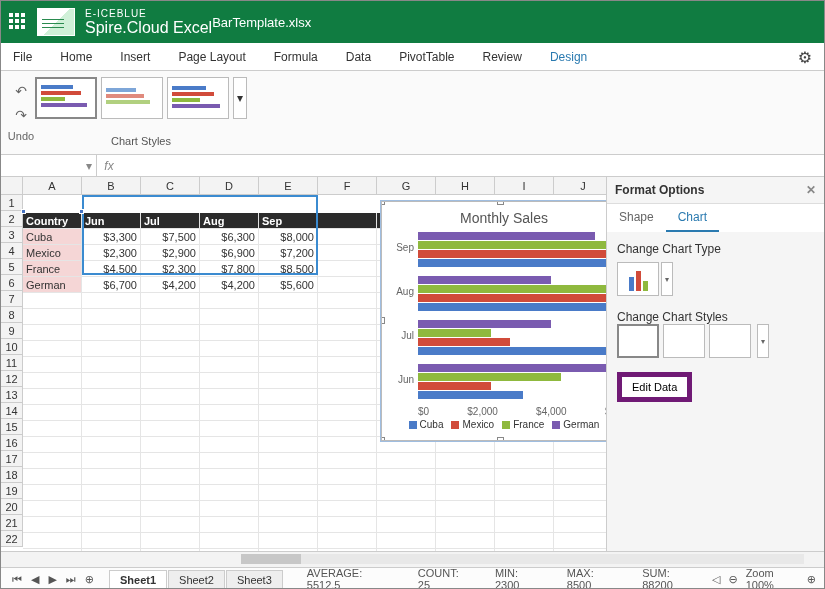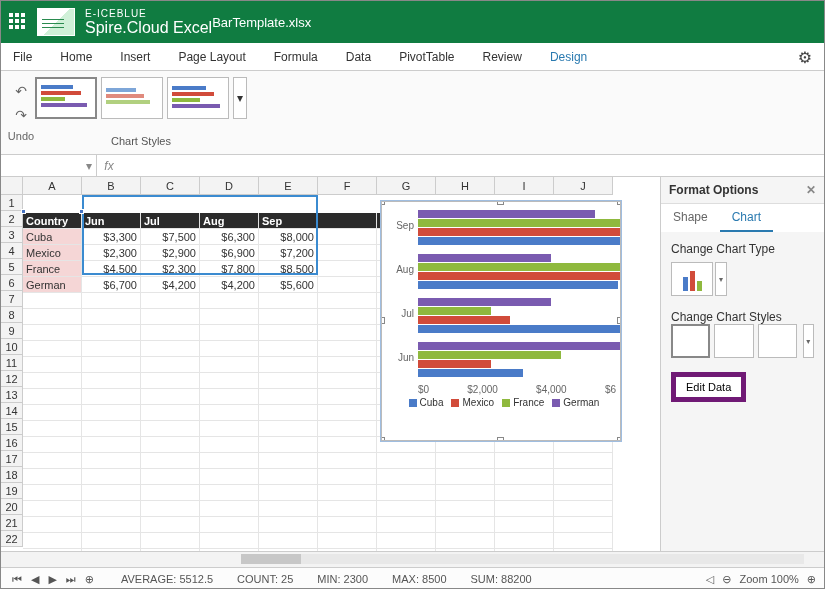--- a/index.html
+++ b/index.html
@@ -49,21 +49,21 @@
 .chart{position:absolute;left:380px;top:24px;width:240px;height:240px;background:#fff;border:1px solid #bbb;outline:1px solid #9fbde0;padding:8px 4px 4px 10px;overflow:hidden}
 .chart .title{text-align:center;font-size:14px;margin-bottom:6px;color:#555}
 .chart .area{position:relative;height:170px;margin-left:26px}
 .ygrp{position:absolute;left:-26px;width:22px;text-align:right;font-size:10px;color:#666}
 .bar4{height:8px;margin-bottom:2px}
 .xaxis{display:flex;justify-content:space-between;font-size:10px;color:#666;margin:4px 0 2px 26px}
 .legend{display:flex;gap:8px;justify-content:center;font-size:10px}
 .lg{display:flex;align-items:center;gap:3px}
 .lg i{width:8px;height:8px;display:inline-block}
 .handle{position:absolute;width:7px;height:7px;border:1px solid #888;background:#fff}
-.panel{width:164px;border-left:1px solid #ccc;background:#f5f5f5;display:flex;flex-direction:column}
+.panel{width:218px;border-left:1px solid #ccc;background:#f5f5f5;display:flex;flex-direction:column}
 .p-title{padding:6px 8px;font-weight:bold;font-size:12px;border-bottom:1px solid #ddd;display:flex;justify-content:space-between;align-items:center}
 .p-tabs{display:flex;background:#fff}
 .p-tabs div{padding:6px 12px;font-size:12px;cursor:pointer;color:#666}
 .p-tabs div.active{color:#2a7ab0;border-bottom:2px solid #2a7ab0}
 .p-body{padding:10px;font-size:12px}
 .p-body .sec{margin-bottom:14px}
 .p-body .btn{border:5px solid #701a75;background:#fff;padding:4px 10px;cursor:pointer;font-size:11px}
 .type-thumb{width:42px;height:34px;border:1px solid #bbb;background:#fff;display:flex;align-items:flex-end;justify-content:center;gap:2px;padding-bottom:4px;cursor:pointer}
 .type-thumb span{width:5px;display:block}
 .dd{width:12px;height:34px;border:1px solid #bbb;background:#fff;display:inline-flex;align-items:center;justify-content:center;font-size:8px;color:#666;margin-left:2px}
@@ -458,20 +458,21 @@
           <div class="cell"></div>
           <div class="cell"></div>
           <div class="cell"></div>
         </div>
       </div>
     <div class="sel-border" style="left:81px;top:18px;width:236px;height:80px"></div>
     <div class="boxhandle" style="left:20px;top:32px"></div>
     <div class="boxhandle" style="left:78px;top:32px"></div>
 
     <div class="chart">
+      <div class="title">Monthly Sales</div>
       <div class="area" id="chartarea">
           <div class="ygrp" style="top: 10px;">Sep</div>
           <div class="bar4" style="position: absolute; left: 0px; top: 0px; width: 177.333px; background: rgb(122, 91, 176);"></div>
           <div class="bar4" style="position: absolute; left: 0px; top: 9px; width: 269.167px; background: rgb(143, 185, 62);"></div>
           <div class="bar4" style="position: absolute; left: 0px; top: 18px; width: 228px; background: rgb(209, 75, 58);"></div>
           <div class="bar4" style="position: absolute; left: 0px; top: 27px; width: 253.333px; background: rgb(74, 123, 200);"></div>
           <div class="ygrp" style="top: 54px;">Aug</div>
           <div class="bar4" style="position: absolute; left: 0px; top: 44px; width: 133px; background: rgb(122, 91, 176);"></div>
           <div class="bar4" style="position: absolute; left: 0px; top: 53px; width: 247px; background: rgb(143, 185, 62);"></div>
           <div class="bar4" style="position: absolute; left: 0px; top: 62px; width: 218.5px; background: rgb(209, 75, 58);"></div>
@@ -553,20 +554,25 @@
 </div>
 
 <div class="status">
   <div class="nav">
     <span>⏮</span>
     <span>◀</span>
     <span>▶</span>
     <span>⏭</span>
     <span>⊕</span>
   </div>
+  <div class="tabs">
+    <div class="active">Sheet1</div>
+    <div>Sheet2</div>
+    <div>Sheet3</div>
+  </div>
   <span class="stats">AVERAGE: 5512.5</span>
   <span class="stats">COUNT: 25</span>
   <span class="stats">MIN: 2300</span>
   <span class="stats">MAX: 8500</span>
   <span class="stats">SUM: 88200</span>
   <div class="zoom">
     <span>◁</span>
     <span>⊖</span>
     <span>Zoom 100%</span>
     <span>⊕</span>

